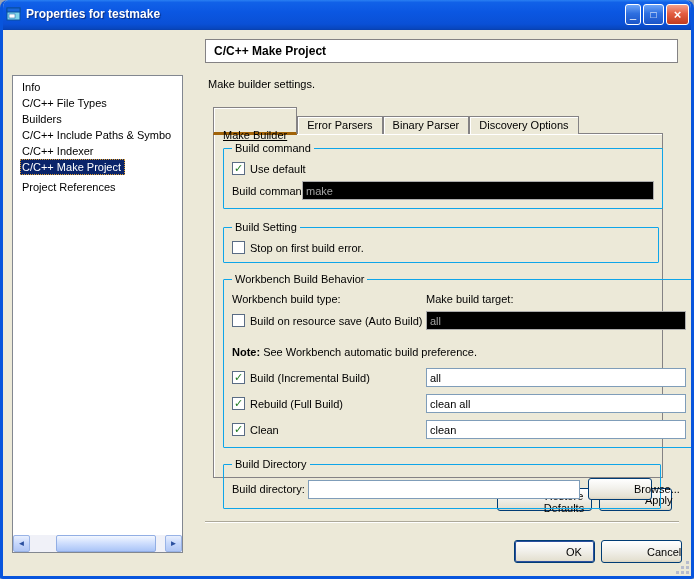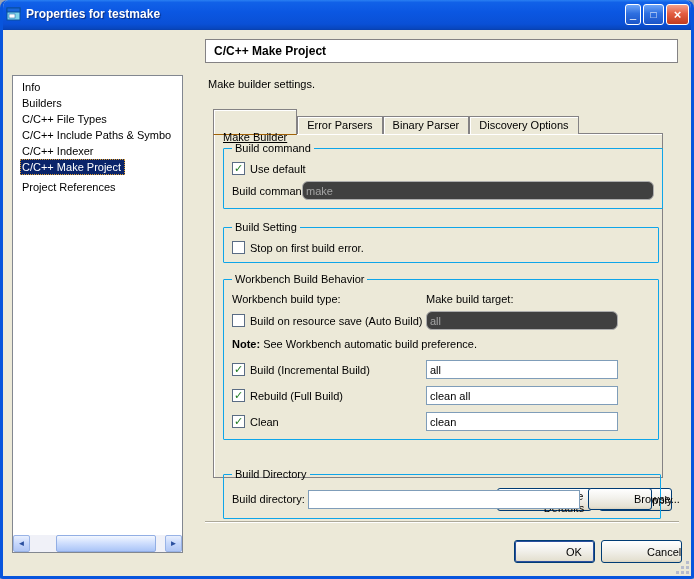--- a/index.html
+++ b/index.html
@@ -82,21 +82,21 @@
   
   .tabs{position:absolute;left:210px;top:113px;height:21px;display:flex;align-items:flex-end;z-index:3;}
   .tab{
     font-size:11px;color:#000;background:#ece9d8;
     border:1px solid #848284;border-bottom:none;
     padding:2px 9px 3px 9px;height:18px;line-height:13px;cursor:default;
     box-shadow:inset 1px 1px 0 #ffffff;
   }
   .tab.active{
     height:21px;padding-top:21px;margin-bottom:-1px;
-    border-bottom:1px solid #a16207;z-index:4;position:relative;text-decoration:underline;
+    border-bottom:3px solid #a16207;z-index:4;position:relative;text-decoration:underline;
   }
   .tab-panel{
     position:absolute;left:210px;top:133px;width:450px;height:345px;
     background:#ece9d8;border:1px solid #848284;
     box-shadow:inset 1px 1px 0 #ffffff;
     padding:2px 0 0 0;z-index:2;
   }
   
   fieldset{
     width:436px;margin:6px 0 0 9px;padding:2px 8px 8px 8px;
@@ -110,23 +110,23 @@
     display:inline-flex;align-items:center;justify-content:center;
     margin-right:5px;flex:0 0 auto;cursor:default;
   }
   .checkbox .mark{font-size:11px;line-height:11px;color:#1f7a1f;font-weight:bold;}
   .lbl{font-size:11px;color:#000;white-space:nowrap;}
   input.field{
     height:19px;border:1px solid #7f9db9;background:#fff;
     font-family:"Liberation Sans","DejaVu Sans",sans-serif;font-size:11px;color:#000;
     padding:1px 3px;border-radius:0;
   }
-  input.field:disabled{color:#a4a4a4;border-color:#adadad;background:#404040;border-radius:6px;}
-  .rfield{width:192px;flex:0 0 auto;}
-  .note-line{margin-top:8px;font-size:11px;}
+  input.field:disabled{color:#a4a4a4;border-color:#adadad;background:#000000;}
+  .rfield{width:260px;flex:0 0 auto;}
+  .note-line{margin-top:16px;font-size:11px;}
   .note-line b{font-weight:bold;}
   
   .btn{
     border:1px solid #003c74;border-radius:3px;
     background:linear-gradient(180deg,#ffffff,#f2f1ec 45%,#e5e1d2 90%,#d8d2bf);
     font-family:inherit;font-size:11px;color:#000;height:23px;cursor:default;padding-left:45px;
   }
   .btn-restore{position:absolute;left:494px;top:488px;width:95px;}
   .btn-apply{position:absolute;left:596px;top:488px;width:73px;}
   .separator{position:absolute;left:202px;top:521px;width:474px;height:2px;
@@ -156,22 +156,22 @@
     <span class="title-buttons">
       <button class="tbtn minimize">_</button>
       <button class="tbtn maximize">□</button>
       <button class="tbtn close">×</button>
     </span>
   </div>
 
   <div class="tree-panel">
     <div style="padding-top:3px;">
       <div class="tree-item">Info</div>
+      <div class="tree-item">C/C++ File Types</div>
       <div class="tree-item">Builders</div>
-      <div class="tree-item">C/C++ File Types</div>
       <div class="tree-item">C/C++ Include Paths &amp; Symbo</div>
       <div class="tree-item">C/C++ Indexer</div>
       <div class="tree-row"><span class="tree-item selected">C/C++ Make Project</span></div>
       <div class="tree-item">Project References</div>
     </div>
     <div class="hscroll">
       <button class="scroll-btn">◄</button>
       <div class="scroll-track">
         <div class="scroll-thumb"></div>
       </div>
@@ -253,21 +253,21 @@
         <span class="lcol">
           <span class="checkbox">
               <span class="mark">✓</span>
             </span>
           <span class="lbl">Clean</span>
         </span>
         <input class="field rfield" value="clean" style="">
       </div>
     </fieldset>
 
-    <fieldset style="margin-top:28px;">
+    <fieldset style="margin-top:10px;">
       <legend>Build Directory</legend>
       <div class="row">
         <span class="lbl" style="width:76px;">Build directory:</span>
         <input class="field" style="width: 272px;" value="">
         <button class="btn btn-browse">Browse...</button>
       </div>
     </fieldset>
 
   </div>
 

